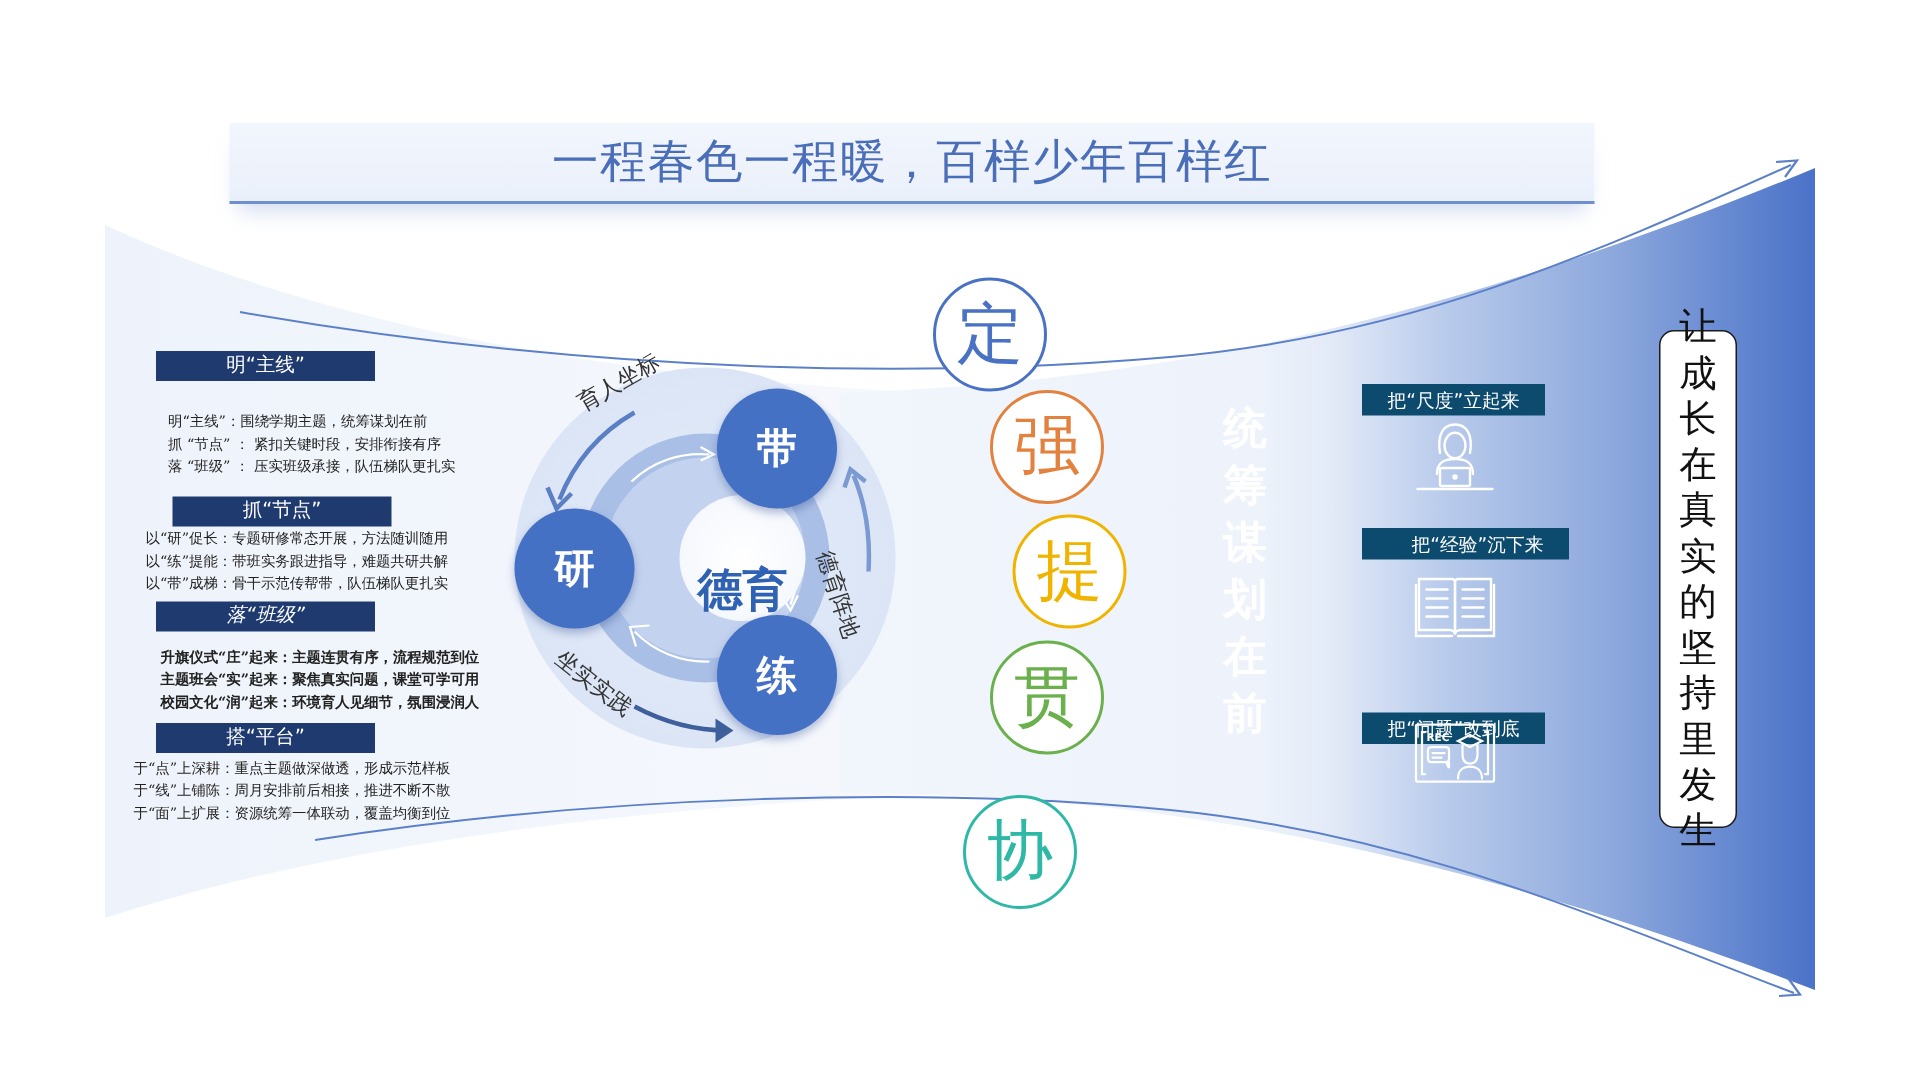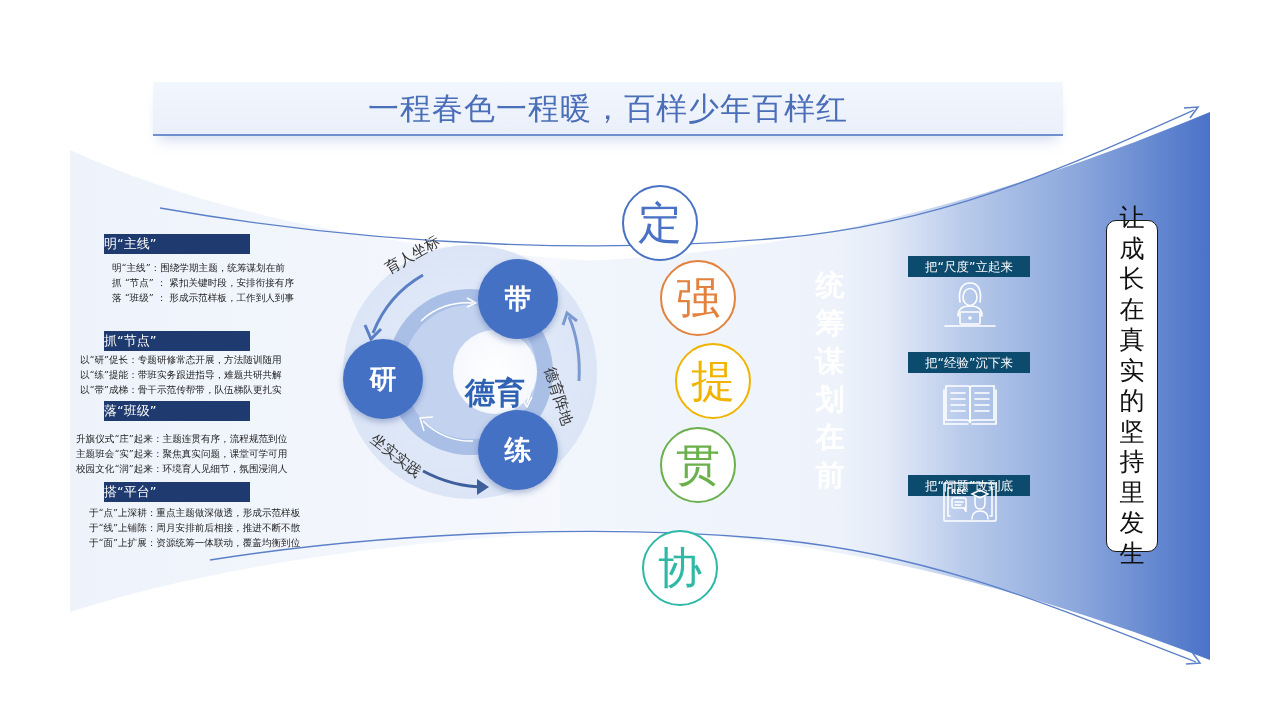--- a/index.html
+++ b/index.html
@@ -23,21 +23,21 @@
     font-size: 31px; color: #4a6eb8; letter-spacing: 1px; line-height: 44px;
   }
 
   
   svg.bg { position: absolute; left: 0; top: 0; }
 
   
   .sec-head {
     position: absolute; width: 146px; height: 20px; left: 104px;
     background: #1f3a6e; color: #ffffff; font-size: 13px; line-height: 20px;
-    text-align: left;
+    text-align: center;
   }
   .sec-body {
     position: absolute; font-family: "DejaVu Serif", "Liberation Serif", serif;
     font-size: 9.6px; color: #222; line-height: 15px; white-space: nowrap;
   }
 
   
   .ring-outer {
     position: absolute; left: 343px; top: 245px; width: 254px; height: 254px; border-radius: 50%;
     background: radial-gradient(circle, #e6edf9 0%, #dbe5f6 70%, #d3def3 100%);
@@ -123,35 +123,35 @@
 
   <path d="M210,560 C400,530 620,524 780,540 C940,556 1060,610 1196,662" stroke="#5b80c8" stroke-width="1.3" fill="none"></path>
   <path d="M1186,664 L1200,663 L1192,652" stroke="#5b80c8" stroke-width="1.5" fill="none"></path>
 </svg>
 
 <div class="title-bar">
   <div class="title-text">一程春色一程暖，百样少年百样红</div>
 </div>
 
 <div class="sec-head" style="top:234px;">明“主线”</div>
-<div class="sec-body" style="left:112px; top:260px;">
+<div class="sec-body" style="left:112px; top:274px;">
   <div>明“主线”：围绕学期主题，统筹谋划在前</div>
   <div>抓 “节点” ： 紧扣关键时段，安排衔接有序</div>
-  <div>落 “班级” ： 形成示范样板，工作到人到事</div>
-</div>
-
-<div class="sec-head" style="top:331px;">抓“节点”</div>
-<div class="sec-body" style="left:80px; top:352px;">
+  <div>落 “班级” ： 压实班级承接，队伍梯队更扎实</div>
+</div>
+
+<div class="sec-head" style="top:331px;margin-left:11px;">抓“节点”</div>
+<div class="sec-body" style="left:97px; top:352px;">
   <div>以“研”促长：专题研修常态开展，方法随训随用</div>
   <div>以“练”提能：带班实务跟进指导，难题共研共解</div>
   <div>以“带”成梯：骨干示范传帮带，队伍梯队更扎实</div>
 </div>
 
-<div class="sec-head" style="top:401px;">落“班级”</div>
-<div class="sec-body" style="left:76px; top:431px;">
+<div class="sec-head" style="top:401px;font-style:italic;">落“班级”</div>
+<div class="sec-body" style="left:107px; top:431px;font-weight:bold;">
   <div>升旗仪式“庄”起来：主题连贯有序，流程规范到位</div>
   <div>主题班会“实”起来：聚焦真实问题，课堂可学可用</div>
   <div>校园文化“润”起来：环境育人见细节，氛围浸润人</div>
 </div>
 
 <div class="sec-head" style="top:482px;">搭“平台”</div>
 <div class="sec-body" style="left:89px; top:505px;">
   <div>于“点”上深耕：重点主题做深做透，形成示范样板</div>
   <div>于“线”上铺陈：周月安排前后相接，推进不断不散</div>
   <div>于“面”上扩展：资源统筹一体联动，覆盖均衡到位</div>
@@ -199,21 +199,21 @@
   <g stroke="#ffffff" stroke-width="1.6" fill="none" stroke-linecap="round">
     <path d="M18,22 C16,10 20,3 28,3 C36,3 40,10 38,22"></path>
     <ellipse cx="28" cy="17" rx="7" ry="8.5"></ellipse>
     <path d="M16,36 C16,28 21,26 28,26 C35,26 40,28 40,36"></path>
     <rect x="18" y="32" width="20" height="12" rx="1"></rect>
     <circle cx="28" cy="38" r="1"></circle>
     <line x1="3" y1="46" x2="53" y2="46"></line>
   </g>
 </svg>
 
-<div class="lbl" style="top:352px;">把“经验”沉下来</div>
+<div class="lbl" style="top:352px;padding-left:16px;">把“经验”沉下来</div>
 <svg class="icon-box" style="left:942px; top:381px;" width="56" height="46" viewBox="0 0 56 46">
   <g stroke="#ffffff" stroke-width="1.6" fill="none" stroke-linecap="round">
     <path d="M4,5 L26,5 C27,5 28,6 28,8 L28,42 C28,40 26,39 24,39 L4,39 Z"></path>
     <path d="M52,5 L30,5 C29,5 28,6 28,8 L28,42 C28,40 30,39 32,39 L52,39 Z"></path>
     <path d="M2,9 L2,43 L26,43"></path>
     <path d="M54,9 L54,43 L30,43"></path>
     <line x1="9" y1="12" x2="23" y2="12"></line>
       <line x1="9" y1="18" x2="23" y2="18"></line>
     <line x1="9" y1="24" x2="23" y2="24"></line>
       <line x1="9" y1="30" x2="23" y2="30"></line>

